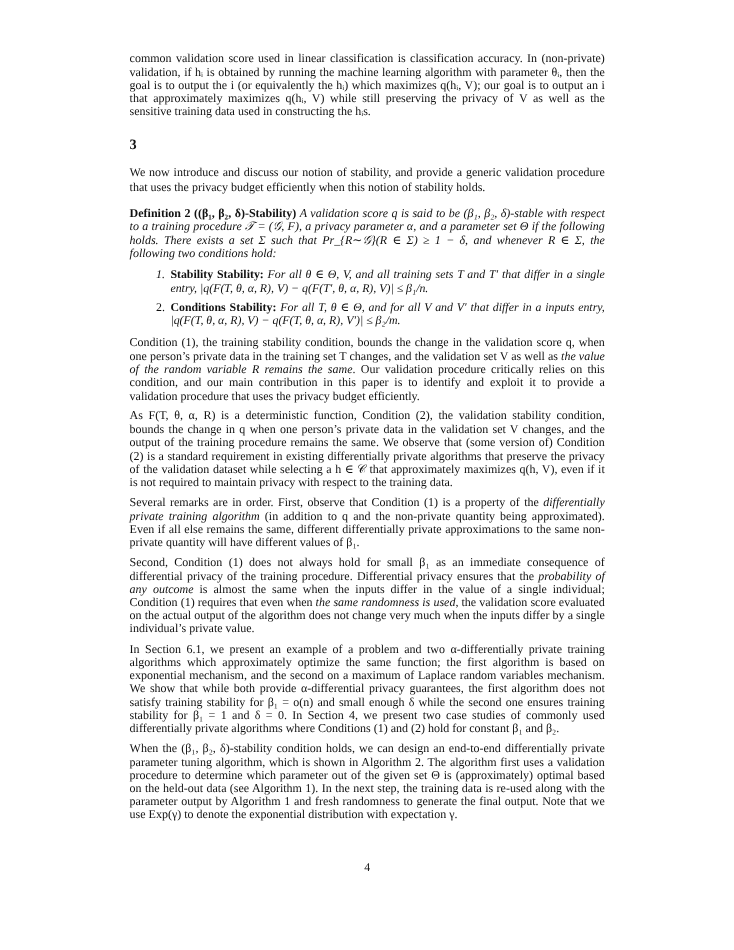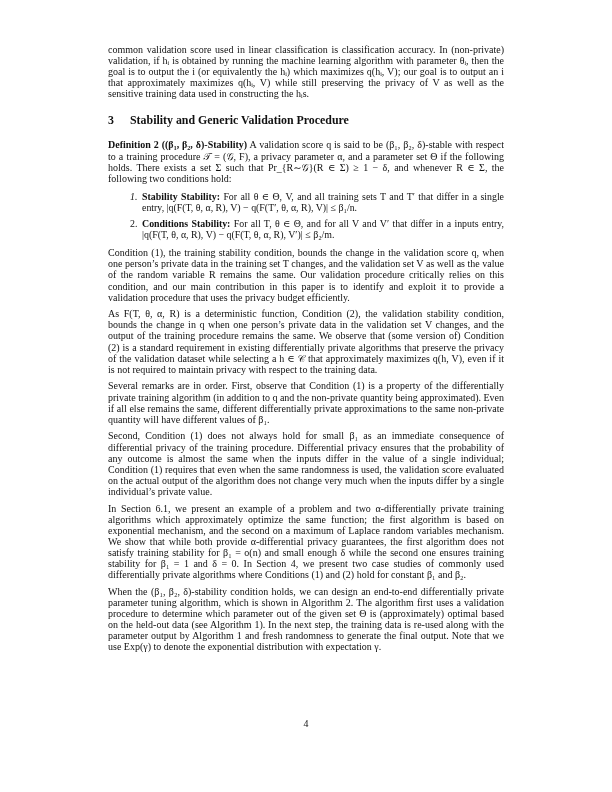--- a/index.html
+++ b/index.html
@@ -4,39 +4,39 @@
 <style>
   html, body { margin: 0; padding: 0; background: #fff; }
   body { width: 612px; height: 792px; position: relative; overflow: hidden;
          font-family: "Liberation Serif", "DejaVu Serif", serif; color: #111; }
   .page { position: absolute; left: 108px; top: 44px; width: 396px; }
   p { margin: 0; font-size: 10px; line-height: 11.1px; text-align: justify; }
   .para { margin-bottom: 5.6px; }
   .sec { font-weight: bold; font-size: 11.9px; margin: 14px 0 11px 0; display: flex; }
   .sec .num { width: 22px; }
   .def { margin-bottom: 11px; }
-  .it { }
+  .it { font-style: italic; }
   b { font-weight: bold; font-style: normal; }
   ol { list-style: none; margin: 0 0 7px 0; padding: 0 0 0 22px; }
   ol li { font-size: 9.9px; line-height: 11.1px; display: flex; margin-bottom: 5px; text-align: justify; }
   ol li .n { width: 12px; flex: none; font-style: italic; }
   ol li .n.up { font-style: normal; }
   .pagenum { position: absolute; top: 718px; left: 0; width: 612px; text-align: center; font-size: 9.9px; }
 </style>
 </head>
 <body>
 
 <div class="page">
   <p class="para">common validation score used in linear classification is classification accuracy. In (non-private) validation, if hᵢ is obtained by running the machine learning algorithm with parameter θᵢ, then the goal is to output the i (or equivalently the hᵢ) which maximizes q(hᵢ, V); our goal is to output an i that approximately maximizes q(hᵢ, V) while still preserving the privacy of V as well as the sensitive training data used in constructing the hᵢs.</p>
 
   <div class="sec">
     <span class="num">3</span>
-    <span>Stability and Generic Validation Procedure</span>
   </div>
 
+  <p class="para def">We now introduce and discuss our notion of stability, and provide a generic validation procedure that uses the privacy budget efficiently when this notion of stability holds.</p>
 
   <p class="para">
     <b>Definition 2</b>
     <b>((β₁, β₂, δ)-Stability)</b>
     <span class="it">A validation score q is said to be (β₁, β₂, δ)-stable with respect to a training procedure 𝒯 = (𝒢, F), a privacy parameter α, and a parameter set Θ if the following holds. There exists a set Σ such that Pr_{R∼𝒢}(R ∈ Σ) ≥ 1 − δ, and whenever R ∈ Σ, the following two conditions hold:</span>
   </p>
 
   <ol style="margin-top:7px;">
     <li>
       <span class="n">1.</span>

